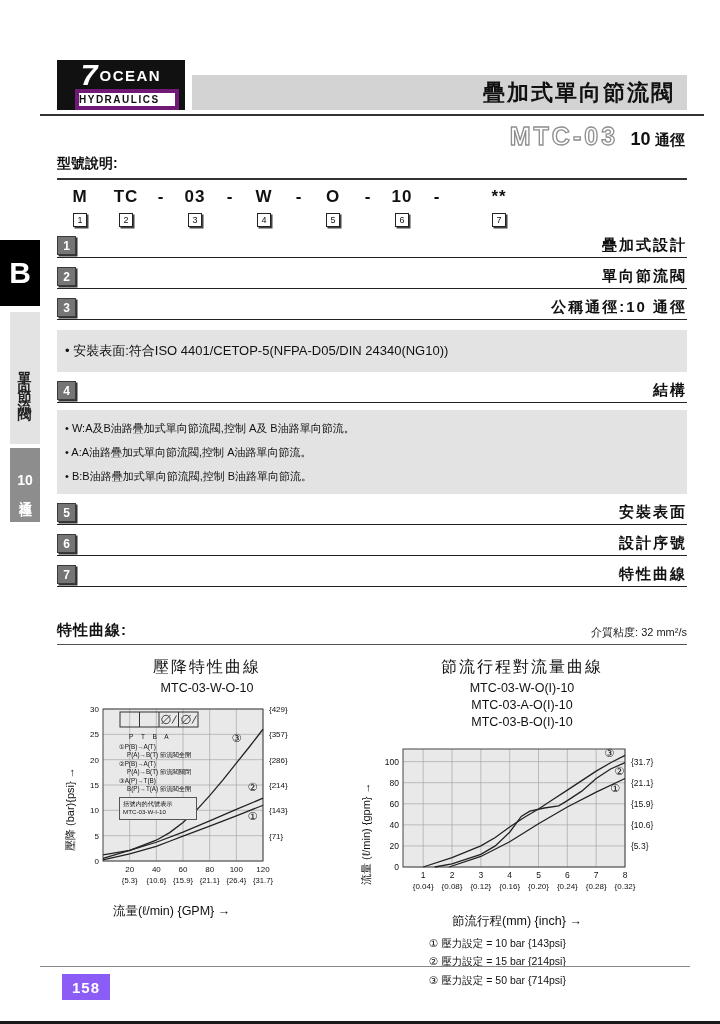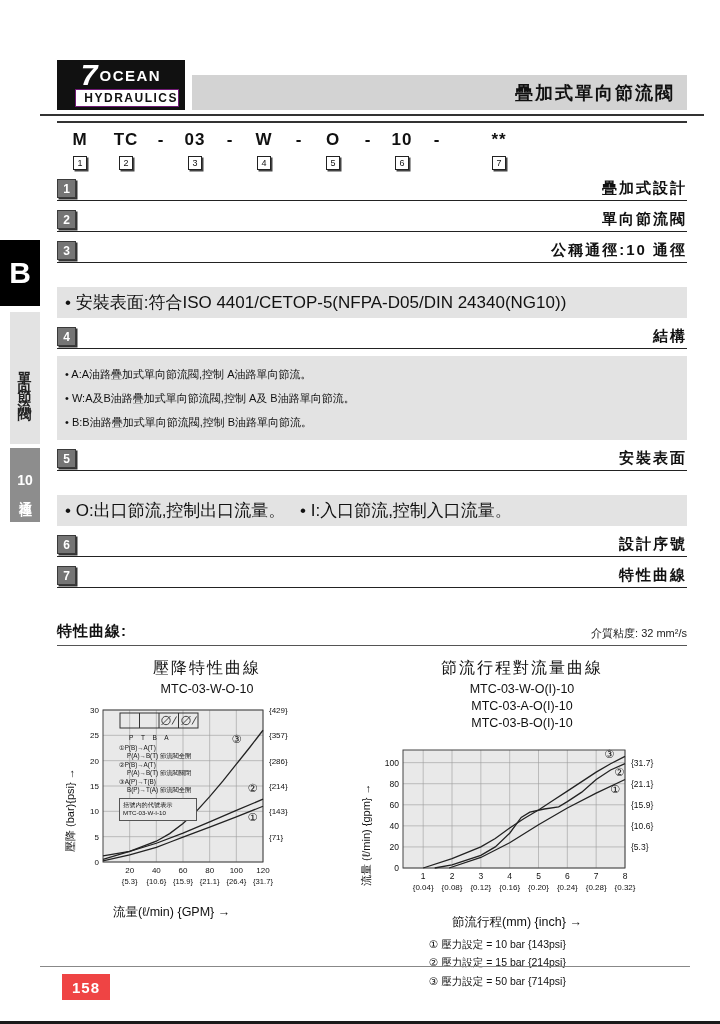--- a/index.html
+++ b/index.html
@@ -24,25 +24,25 @@
   .side-size .n { font-size:14px; }
   .side-size .u { font-size:13px; writing-mode:vertical-rl; text-orientation:upright; letter-spacing:4px; }
   
   .content { position:absolute; left:57px; top:60px; width:630px; }
   .hdr { display:flex; align-items:flex-start; }
   .logo { width:128px; height:50px; background:#111; color:#fff; flex:0 0 auto;
     display:flex; flex-direction:column; padding:2px 4px 3px 4px; }
   .logo-top { display:flex; align-items:center; justify-content:center; height:28px; }
   .logo-7 { font-size:30px; font-weight:bold; font-style:italic; line-height:26px; margin-right:2px; }
   .logo-name { font-size:15px; font-weight:bold; letter-spacing:1.5px;text-align:center; }
-  .logo-sub { background:#fff; color:#111; border:1px solid #701a75; margin:1px 2px 0 14px;
-    font-size:12px; font-weight:bold; letter-spacing:1.5px; text-align:right; padding:1px 0; }
+  .logo-sub { background:#fff; color:#111; border:4px solid #701a75; margin:1px 2px 0 14px;
+    font-size:10px; font-weight:bold; letter-spacing:1.5px; text-align:left; padding:1px 0; }
   .titlebar { flex:1; margin-left:7px; margin-top:15px; height:35px; background:#d3d3d3;
     display:flex; align-items:center; justify-content:flex-end; padding-right:12px; }
-  .titlebar .t { font-size:18px; font-weight:bold; letter-spacing:2px; }
+  .titlebar .t { font-size:22px; font-weight:bold; letter-spacing:2px; }
   .hdr-rule { border:none; border-top:2px solid #333; margin:4px -17px 0 -17px; }
   .model-line { text-align:right; padding:6px 2px 2px 0; }
   .model-outline { font-size:25px; font-weight:bold; letter-spacing:3px;
     color:#fff; -webkit-text-stroke:1.3px #8f8f8f; text-shadow:0 0 1px #aaa; }
   .model-size-n { font-size:18px; font-weight:bold; margin-left:8px; }
   .model-size-u { font-size:15px; font-weight:bold; }
   .code-heading { font-size:14px; font-weight:bold; margin-top:2px; }
   .thick-rule { border:none; border-top:2px solid #333; margin:5px 0 0 0; }
   .code-row { display:flex; margin-top:7px; }
   .code-col { width:46px; text-align:center; }
@@ -52,21 +52,21 @@
   .code-num { width:14px; height:14px; margin:6px auto 0 auto; border:1px solid #222;
     box-shadow:1.5px 1.5px 0 #444; font-size:9px; line-height:12px; background:#fff; }
   
   .sec { margin-top:9px; }
   .sec-row { display:flex; align-items:flex-end; justify-content:space-between;
     border-bottom:1.5px solid #222; padding-bottom:2px; }
   .sec-num { width:19px; height:19px; background:#757575; color:#fff; text-align:center;
     font-size:12px; font-weight:bold; line-height:18px; border:1px solid #3a3a3a;
     box-shadow:1.5px 1.5px 0 #333; }
   .sec-title { font-size:15px; font-weight:bold; letter-spacing:2px; }
-  .note-bar { background:#e3e3e3; margin-top:24px; padding:4px 8px; font-size:17px;
+  .note-bar { background:#e3e3e3; margin-top:10px; padding:12px 8px; font-size:13px;
     display:flex; }
   .note-bar .b1 { flex:0 0 235px; }
   .note-item::before, .note-line::before { content:"• "; }
   .note-block { background:#e3e3e3; margin-top:7px; padding:6px 8px; font-size:11px; }
   .note-block .note-line { padding:4.5px 0; }
   
   .curves-head { display:flex; justify-content:space-between; align-items:flex-end; margin-top:34px;gap:9px; }
   .curves-title { font-size:15px; font-weight:bold; letter-spacing:1px; }
   .visc { font-size:11px; color:#222; }
   .curves-rule { border:none; border-top:1.5px solid #555; margin:4px 0 0 0; }
@@ -84,21 +84,21 @@
   .xlab-r { margin-left:95px; }
   .legend-ov { position:absolute; font-size:6.3px; line-height:1.3; color:#111; }
   .legend-ports { font-size:6.5px; letter-spacing:0; margin:0 0 1px 10px; word-spacing:6px; }
   .lg-l2 { padding-left:8px; margin-bottom:1px; }
   .lg-note { border:1px solid #555; padding:2px 3px; margin-top:3px; width:78px;
     font-size:6.2px; line-height:1.4; background:#e9e9e9; }
   .r-legend { margin:4px 0 0 72px; font-size:10.5px; line-height:1.75; }
   
   .foot-rule { position:absolute; left:40px; right:30px; top:966px; border-top:1.5px solid #888; }
   .page-box { position:absolute; left:62px; top:974px; width:48px; height:26px;
-    background:#ef4444; color:#fff; font-size:15px; font-weight:bold;
+    background:#8b5cf6; color:#fff; font-size:15px; font-weight:bold;
     display:flex; align-items:center; justify-content:center; letter-spacing:1px; }
 </style>
 </head>
 <body>
 
 <div class="page">
 
   <div class="side-b">B</div>
   <div class="side-vert">單向節流閥</div>
   <div class="side-size">
@@ -115,21 +115,27 @@
           <span class="logo-name">OCEAN</span>
         </div>
         <div class="logo-sub">HYDRAULICS</div>
       </div>
       <div class="titlebar">
         <span class="t">疊加式單向節流閥</span>
       </div>
     </div>
     <hr class="hdr-rule">
 
-
+    <div class="model-line">
+      <span class="model-outline">MTC-03</span>
+      <span class="model-size-n">10</span>
+      <span class="model-size-u">通徑</span>
+    </div>
+
+    <div class="code-heading">型號說明:</div>
     <hr class="thick-rule">
 
     <div class="code-row">
       <div class="code-col">
         <div class="code-txt">M</div>
         <div class="code-num">1</div>
       </div>
       <div class="code-col">
         <div class="code-txt">TC</div>
         <div class="code-num">2</div>
@@ -181,33 +187,29 @@
       <div class="note-bar">
         <span class="note-item">安裝表面:符合ISO 4401/CETOP-5(NFPA-D05/DIN 24340(NG10))</span>
       </div>
     </div>
     <div class="sec">
       <div class="sec-row">
         <span class="sec-num">4</span>
         <span class="sec-title">結構</span>
       </div>
       <div class="note-block">
+        <div class="note-line">W:A及B油路疊加式單向節流閥,控制 A及 B油路單向節流。</div>
         <div class="note-line">A:A油路疊加式單向節流閥,控制 A油路單向節流。</div>
-        <div class="note-line">W:A及B油路疊加式單向節流閥,控制 A及 B油路單向節流。</div>
         <div class="note-line">B:B油路疊加式單向節流閥,控制 B油路單向節流。</div>
       </div>
     </div>
     <div class="sec">
       <div class="sec-row">
         <span class="sec-num">5</span>
         <span class="sec-title">安裝表面</span>
-      </div>
-      <div class="note-bar">
-        <span class="note-item b1">O:出口節流,控制出口流量。</span>
-        <span class="note-item">I:入口節流,控制入口流量。</span>
       </div>
     </div>
     <div class="sec">
       <div class="sec-row">
         <span class="sec-num">6</span>
         <span class="sec-title">設計序號</span>
       </div>
     </div>
     <div class="sec">
       <div class="sec-row">

